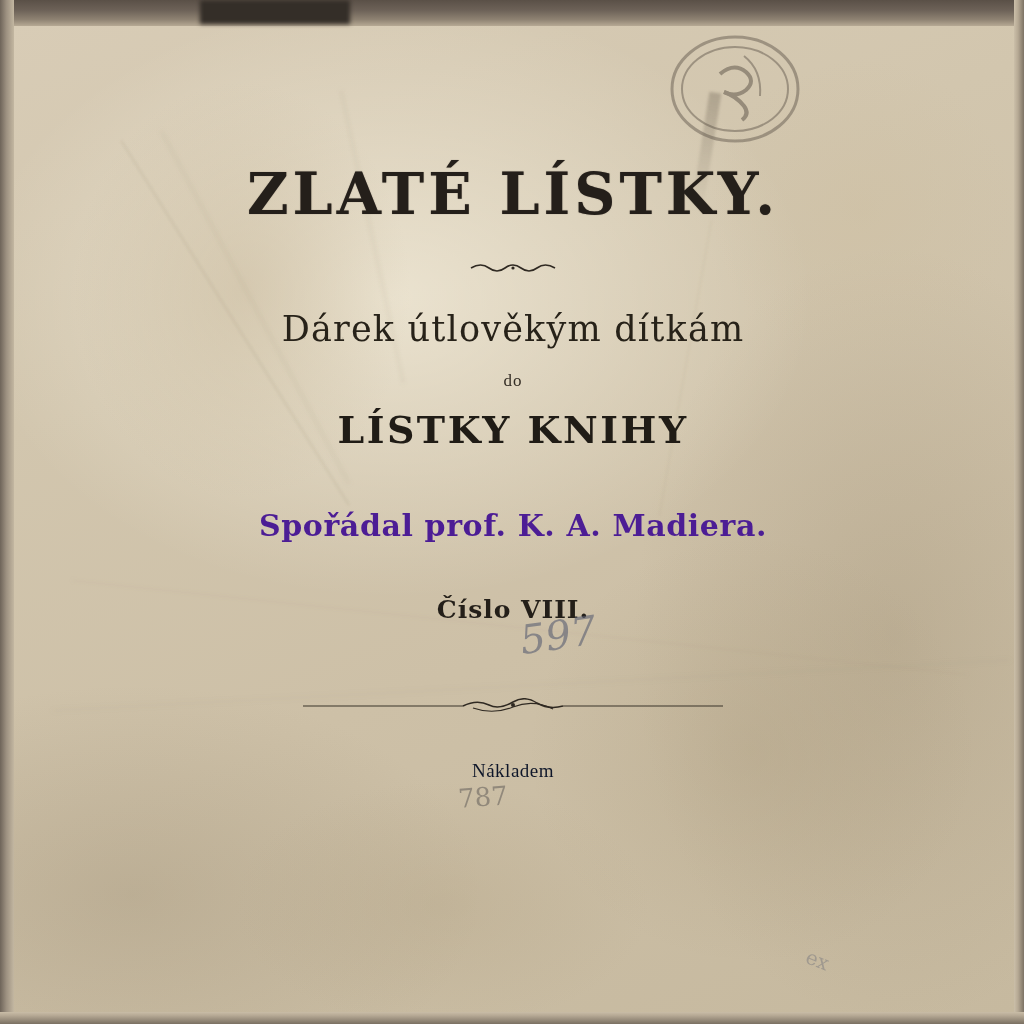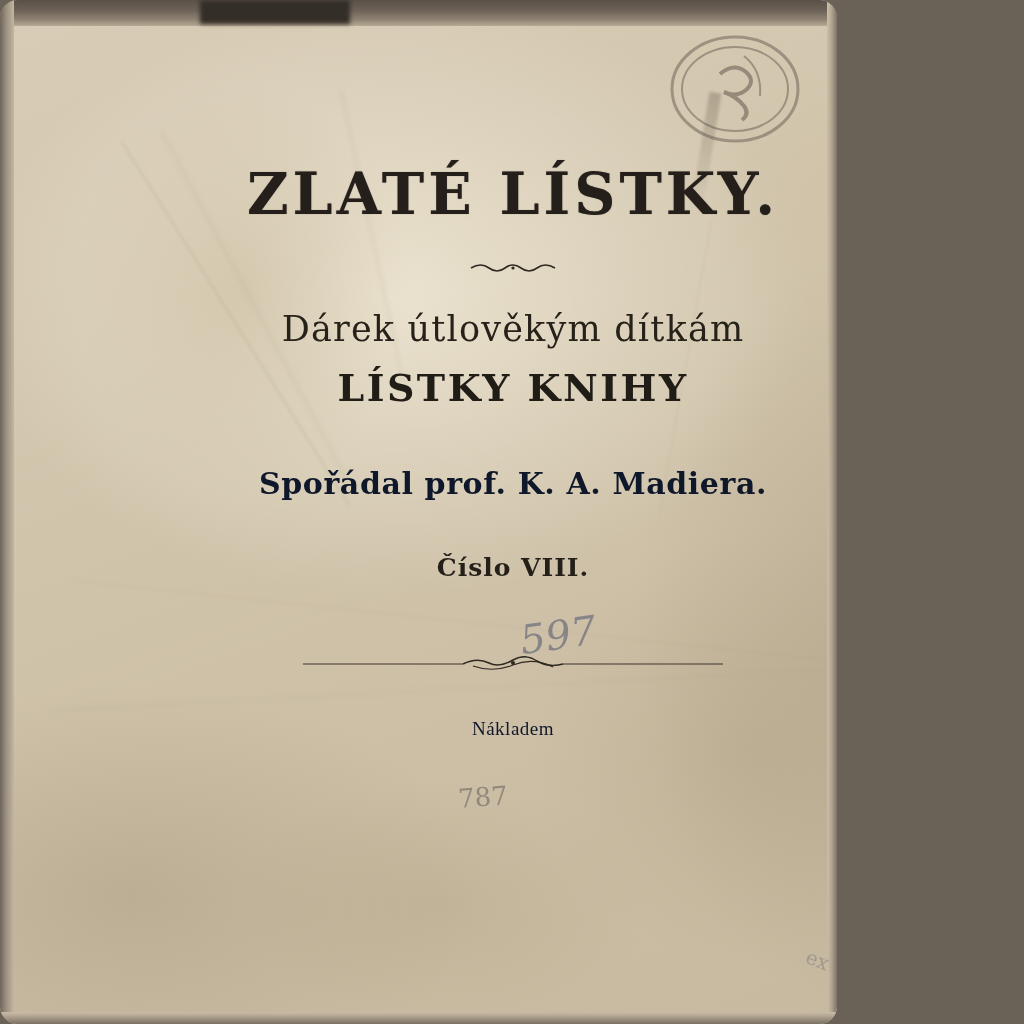--- a/index.html
+++ b/index.html
@@ -2,26 +2,25 @@
 <html><head>
 <meta charset="utf-8">
 <style>
   html, body {
     margin: 0;
     padding: 0;
     background: #6b6257;
   }
   #page {
     position: relative;
-    width: 837px;
+    width: 1024px;
     height: 1024px;
     overflow: hidden;
     background: #cfc3ad;
     font-family: "Liberation Serif", serif;
-    border-radius: 18px;
   }
 
   
   .top-edge {
     position: absolute;
     left: 0; top: 0;
     width: 1024px; height: 26px;
     background: linear-gradient(180deg, #5a5047 0%, #6d6258 40%, #8e8272 75%, #b6a994 100%);
   }
   .corner-dark {
@@ -149,21 +148,21 @@
     font-size: 18px;
     letter-spacing: 2px;
     color: #3a3328;
   }
   .compiler {
     margin-top: 56px;
     font-family: "DejaVu Serif", serif;
     font-weight: bold;
     font-size: 30px;
     letter-spacing: 0.6px;
-    color: #0f172a;
+    color: #4c1d95;
   }
   .issue {
     margin-top: 52px;
     font-family: "DejaVu Serif", serif;
     font-weight: bold;
     font-size: 25px;
     letter-spacing: 1px;
     color: #241f19;
   }
   .rule-long {
@@ -264,20 +263,21 @@
 
     <div class="main-title">ZLATÉ LÍSTKY.</div>
 
     <svg class="rule-small" viewBox="0 0 92 14">
       <path d="M4 7 q10 -6 18 0 q8 6 16 0 q8 -6 16 0 q8 6 16 0 q8 -6 18 0" fill="none" stroke="#2f2922" stroke-width="1.6"></path>
       <circle cx="46" cy="7" r="1.6" fill="#2f2922"></circle>
     </svg>
 
     <div class="subtitle">Dárek útlověkým dítkám</div>
 
+    <div class="word-do">do</div>
 
     <div class="book-title">LÍSTKY KNIHY</div>
 
 
     <div class="compiler">Spořádal prof. K. A. Madiera.</div>
 
     <div class="issue">Číslo VIII.</div>
 
     <svg class="rule-long" viewBox="0 0 420 16">
       <line x1="0" y1="8" x2="160" y2="8" stroke="#3a342b" stroke-width="1.1"></line>

